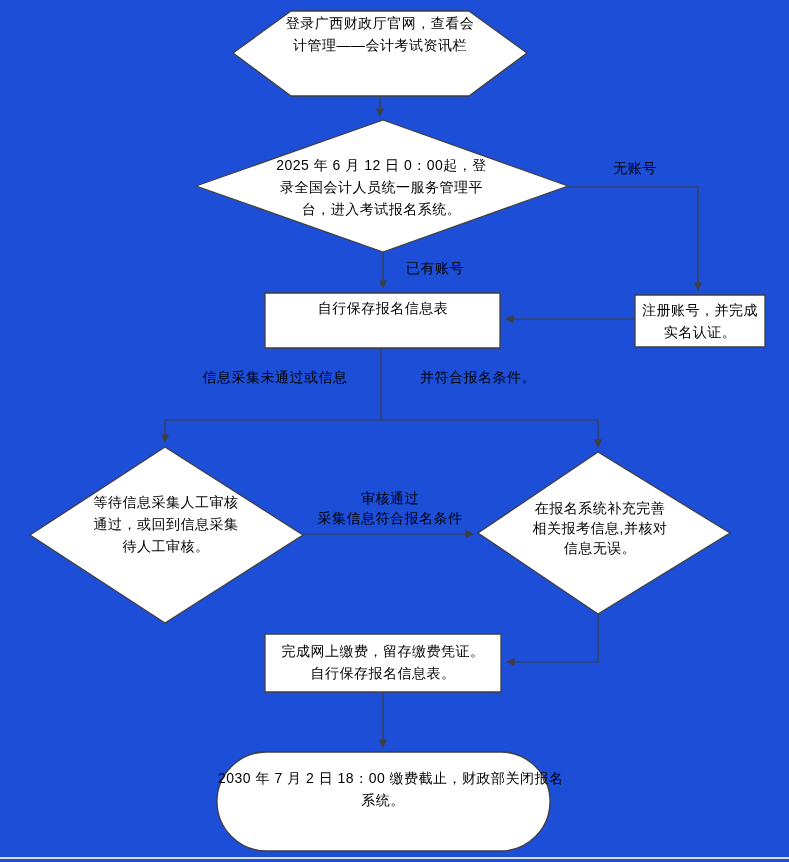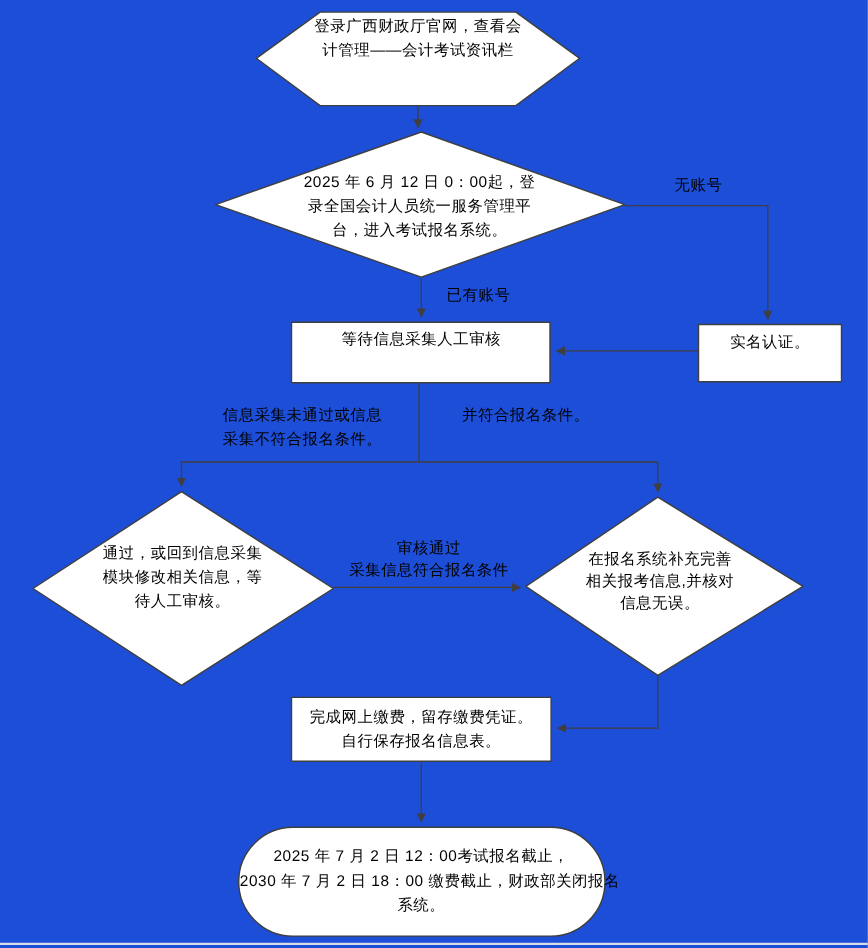--- a/index.html
+++ b/index.html
@@ -64,57 +64,56 @@
     <div>2025 年 6 月 12 日 0：00起，登</div>
     <div>录全国会计人员统一服务管理平</div>
     <div>台，进入考试报名系统。</div>
   </div>
 
   <div class="lbl" style="left:595px;top:157px;width:80px;">无账号</div>
 
   <div class="lbl" style="left:395px;top:257px;width:80px;">已有账号</div>
 
   <div class="lbl" style="left:625px;top:299px;width:150px;">
+    <div>注册账号，并完成</div>
     <div>实名认证。</div>
   </div>
 
   <div class="lbl" style="left:283px;top:297px;width:200px;">
-    <div>等待信息采集人工审核</div>
+    <div>自行保存报名信息表</div>
   </div>
 
   <div class="lbl" style="left:185px;top:366px;width:180px;">
     <div>信息采集未通过或信息</div>
-    <div>采集不符合报名条件。</div>
   </div>
 
   <div class="lbl" style="left:388px;top:366px;width:180px;">
     <div>并符合报名条件。</div>
   </div>
 
   <div class="lbl" style="left:66px;top:491px;width:200px;">
+    <div>等待信息采集人工审核</div>
     <div>通过，或回到信息采集</div>
-    <div>模块修改相关信息，等</div>
     <div>待人工审核。</div>
   </div>
 
   <div class="lbl lh20" style="left:300px;top:488px;width:180px;">
     <div>审核通过</div>
     <div>采集信息符合报名条件</div>
   </div>
 
   <div class="lbl lh20" style="left:500px;top:498px;width:200px;">
     <div>在报名系统补充完善</div>
     <div>相关报考信息,并核对</div>
     <div>信息无误。</div>
   </div>
 
   <div class="lbl" style="left:273px;top:640px;width:220px;">
     <div>完成网上缴费，留存缴费凭证。</div>
     <div>自行保存报名信息表。</div>
   </div>
 
   <div class="lbl" style="left:218px;top:767px;width:330px;">
-    <div>2025 年 7 月 2 日 12：00考试报名截止，</div>
     <div>2030 年 7 月 2 日 18：00 缴费截止，财政部关闭报名</div>
     <div>系统。</div>
   </div>
 
 </div>
 
 </body></html>

